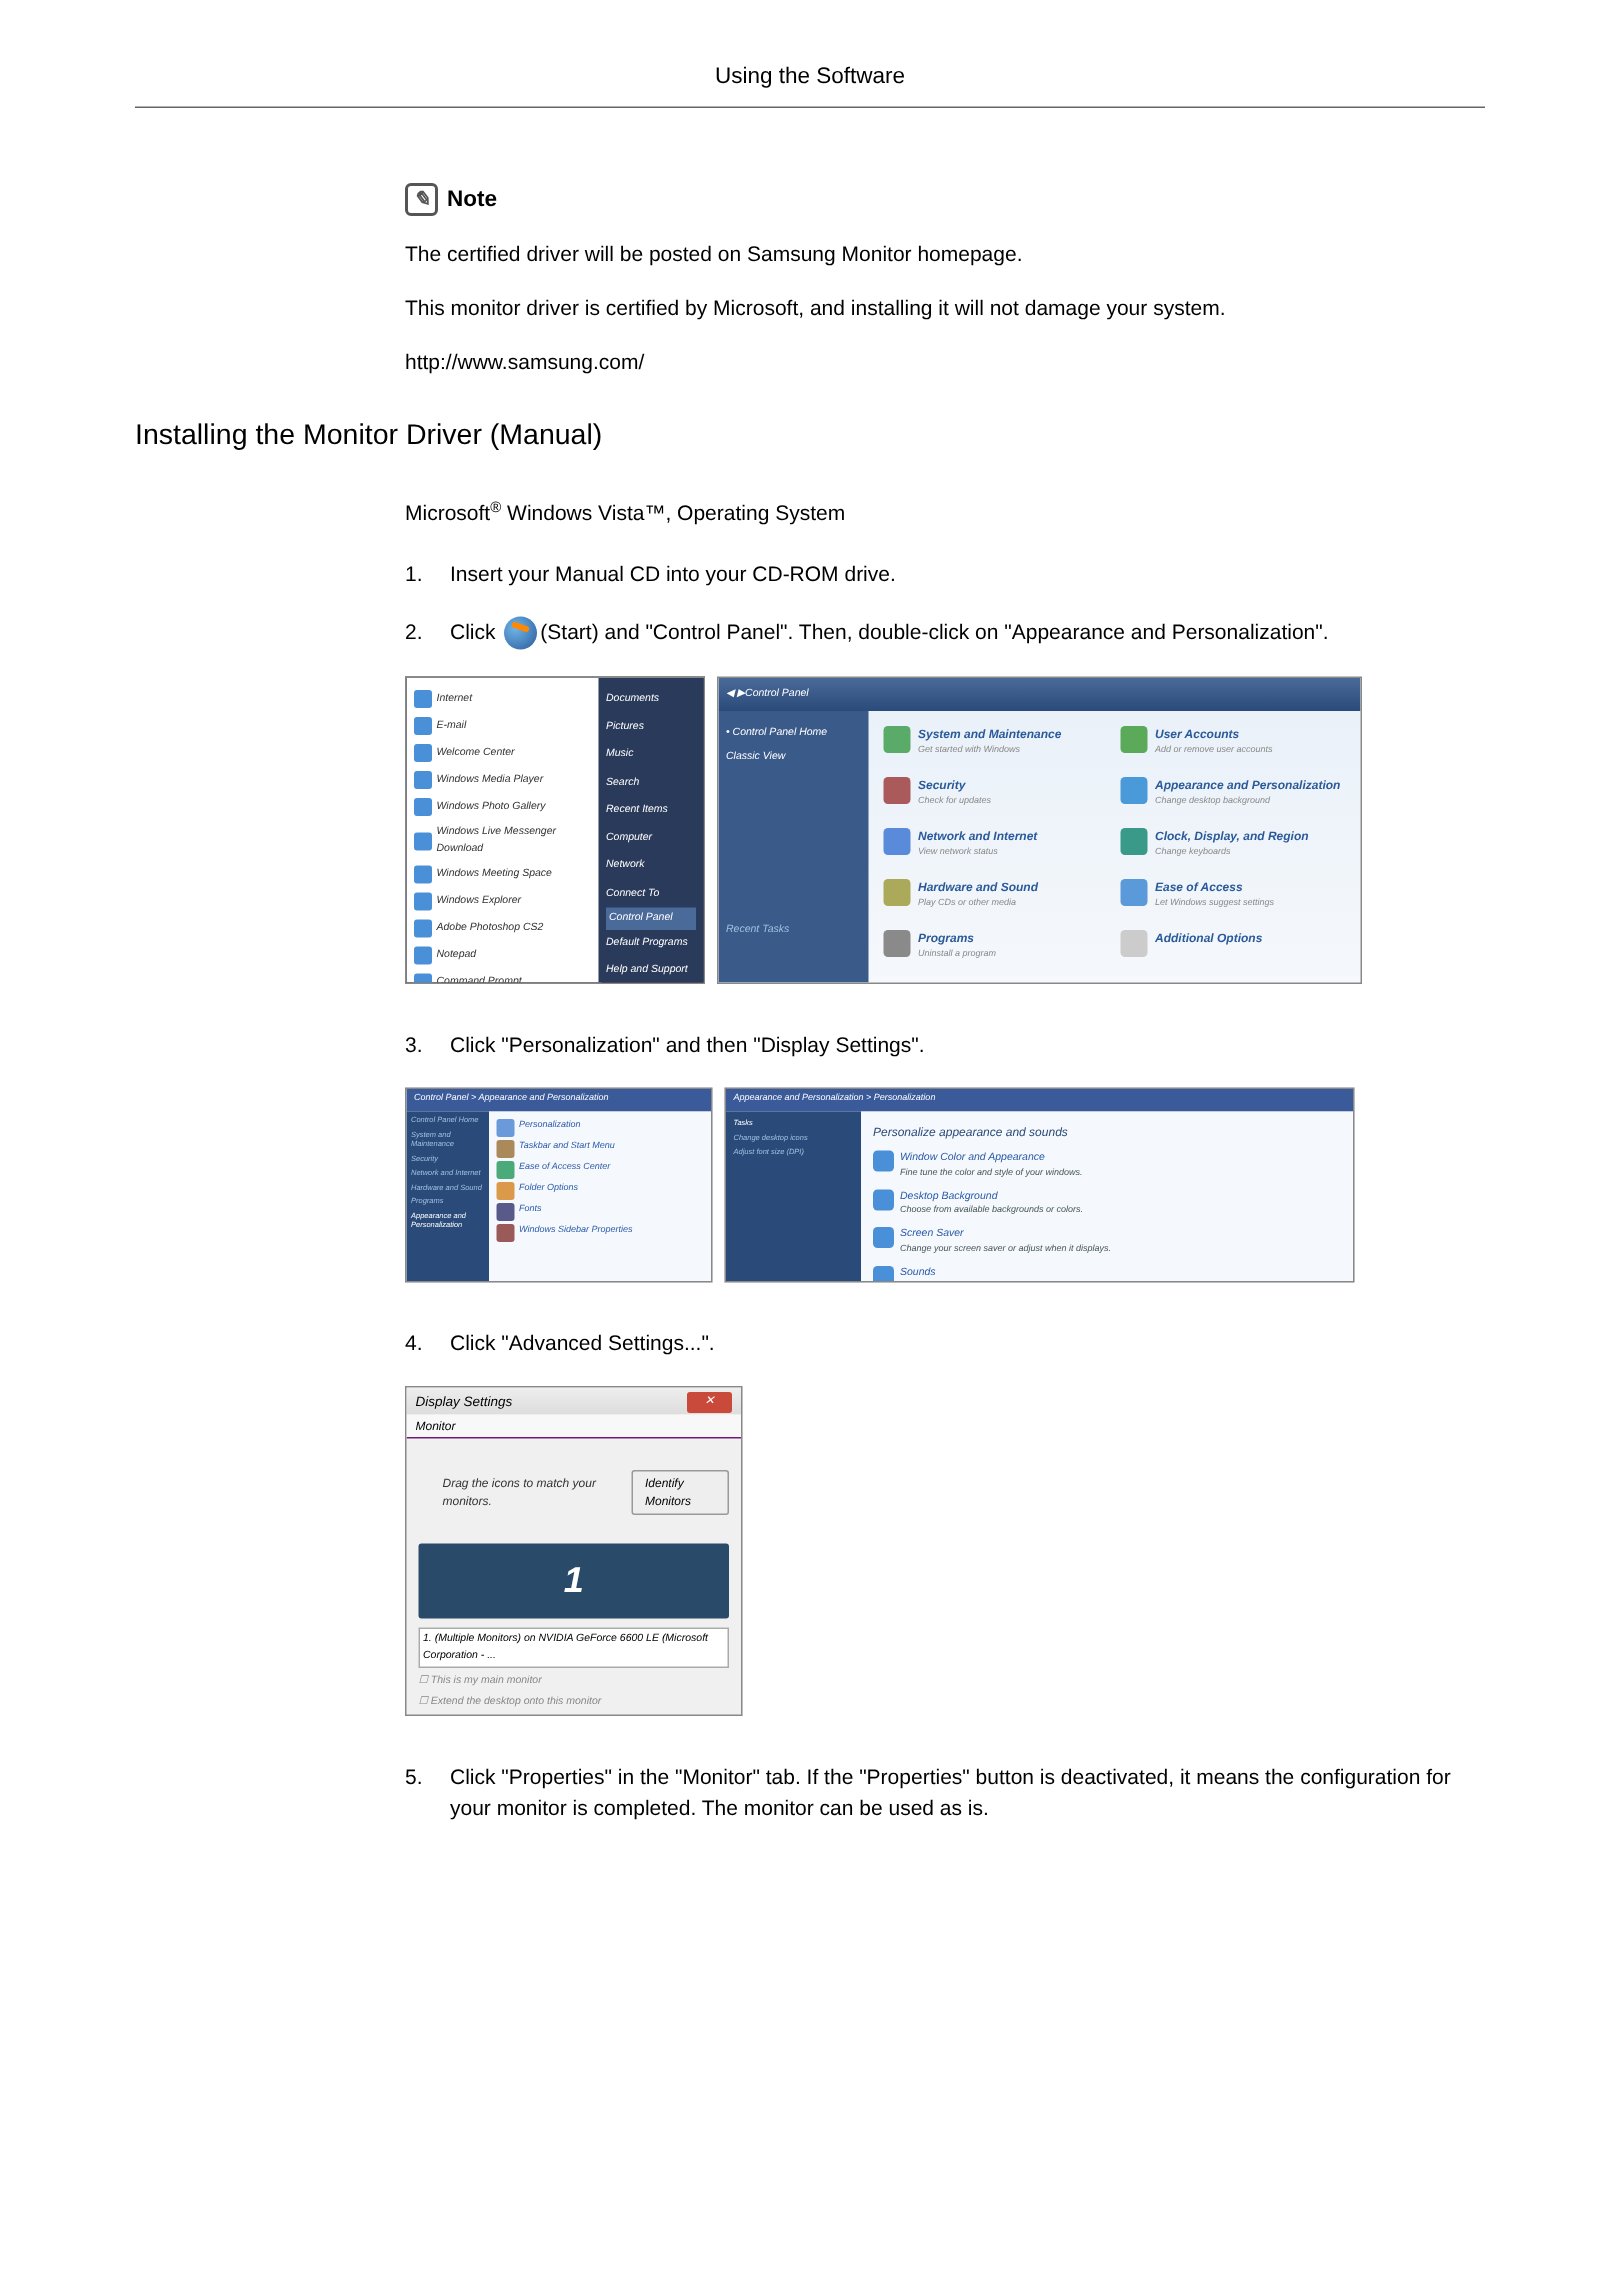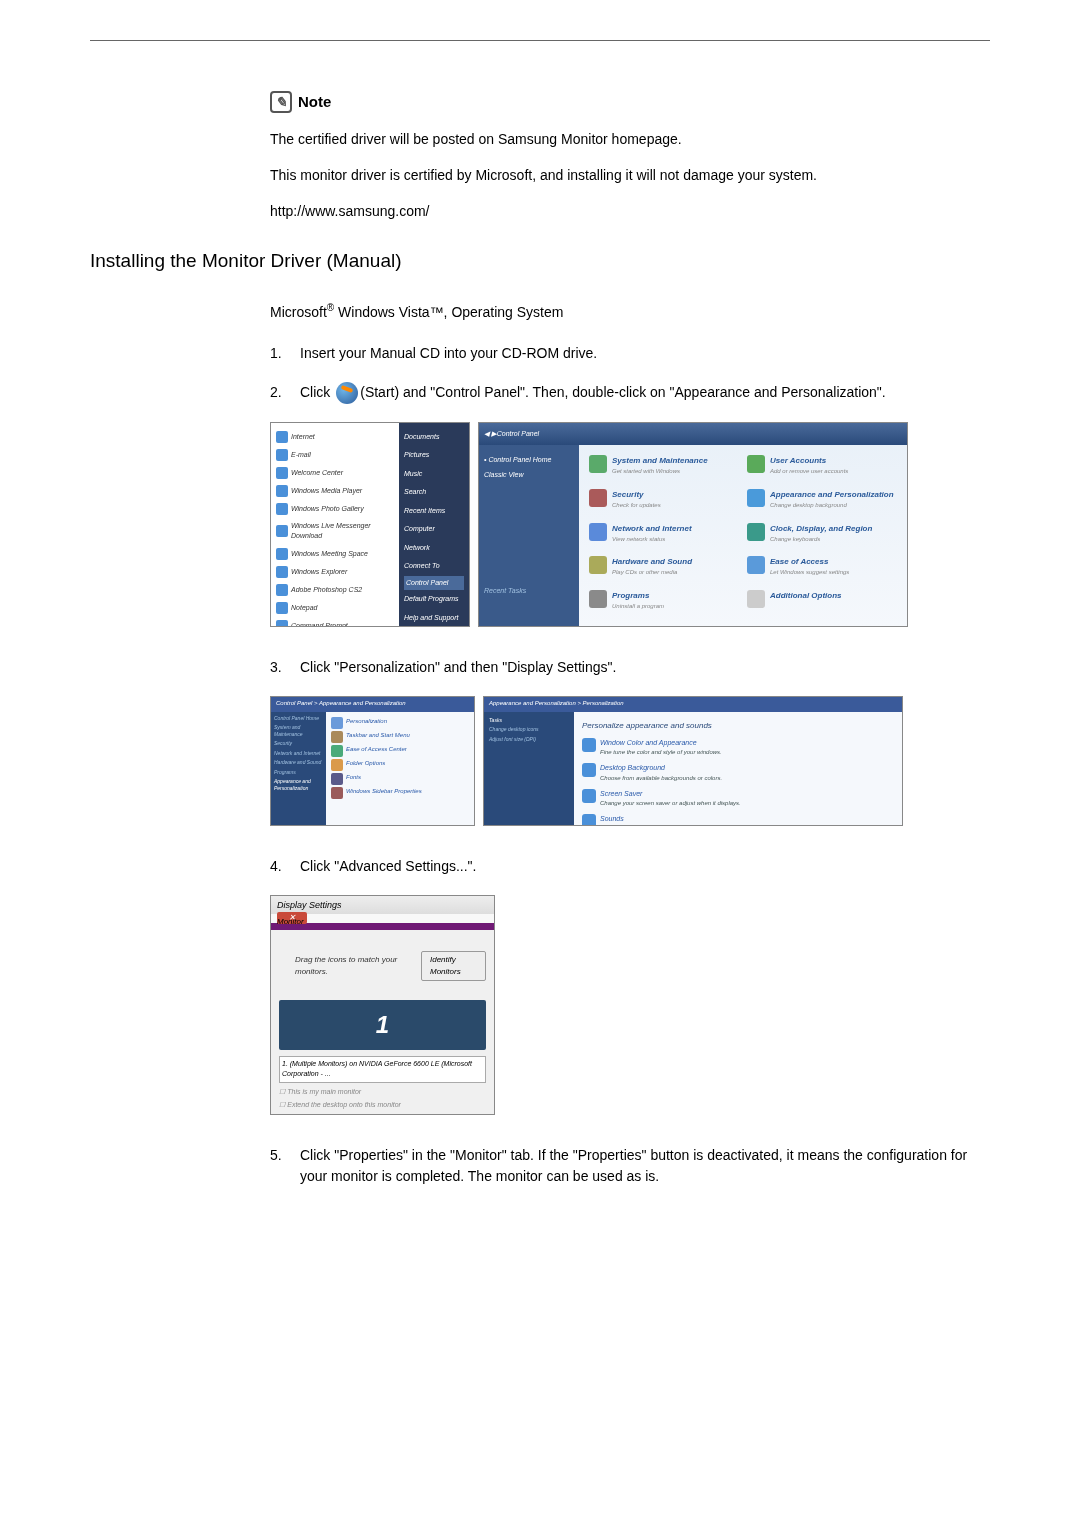--- a/index.html
+++ b/index.html
@@ -333,35 +333,34 @@
       margin-left: 180px;
       margin-bottom: 30px;
     }
     .ds-title {
       height: 18px;
       background: linear-gradient(to bottom, #eee, #ddd);
       font-size: 9px;
       padding: 3px 6px;
       display: flex;
       justify-content: space-between;
-      flex-direction: column;
     }
     .ds-close {
       width: 30px;
       height: 14px;
       background: #c94a3a;
       color: #fff;
       font-size: 8px;
       text-align: center;
       border-radius: 2px;
     }
     .ds-tab {
       height: 16px;
       background: #f8f8f8;
-      border-bottom: 7px solid #701a75;
+      border-bottom: 1px solid #701a75;
       font-size: 8px;
       padding: 2px 6px;
     }
     .ds-body {
       padding: 8px;
     }
     .ds-text {
       font-size: 8px;
       color: #333;
       margin-bottom: 6px;
@@ -412,20 +411,21 @@
       margin-top: 30px;
       padding-top: 10px;
       text-align: center;
       font-size: 14px;
     }
   </style>
 </head>
 <body>
 
 <div class="page">
+  <div class="header-title">Using the Software</div>
   <div class="header-line"></div>
 
   <div class="note-block">
     <div class="note-header">
       <div class="note-icon">✎</div>
       <div class="note-label">Note</div>
     </div>
     <div class="note-text">The certified driver will be posted on Samsung Monitor homepage.</div>
     <div class="note-text">This monitor driver is certified by Microsoft, and installing it will not damage your system.</div>
     <div class="note-text">http://www.samsung.com/</div>

